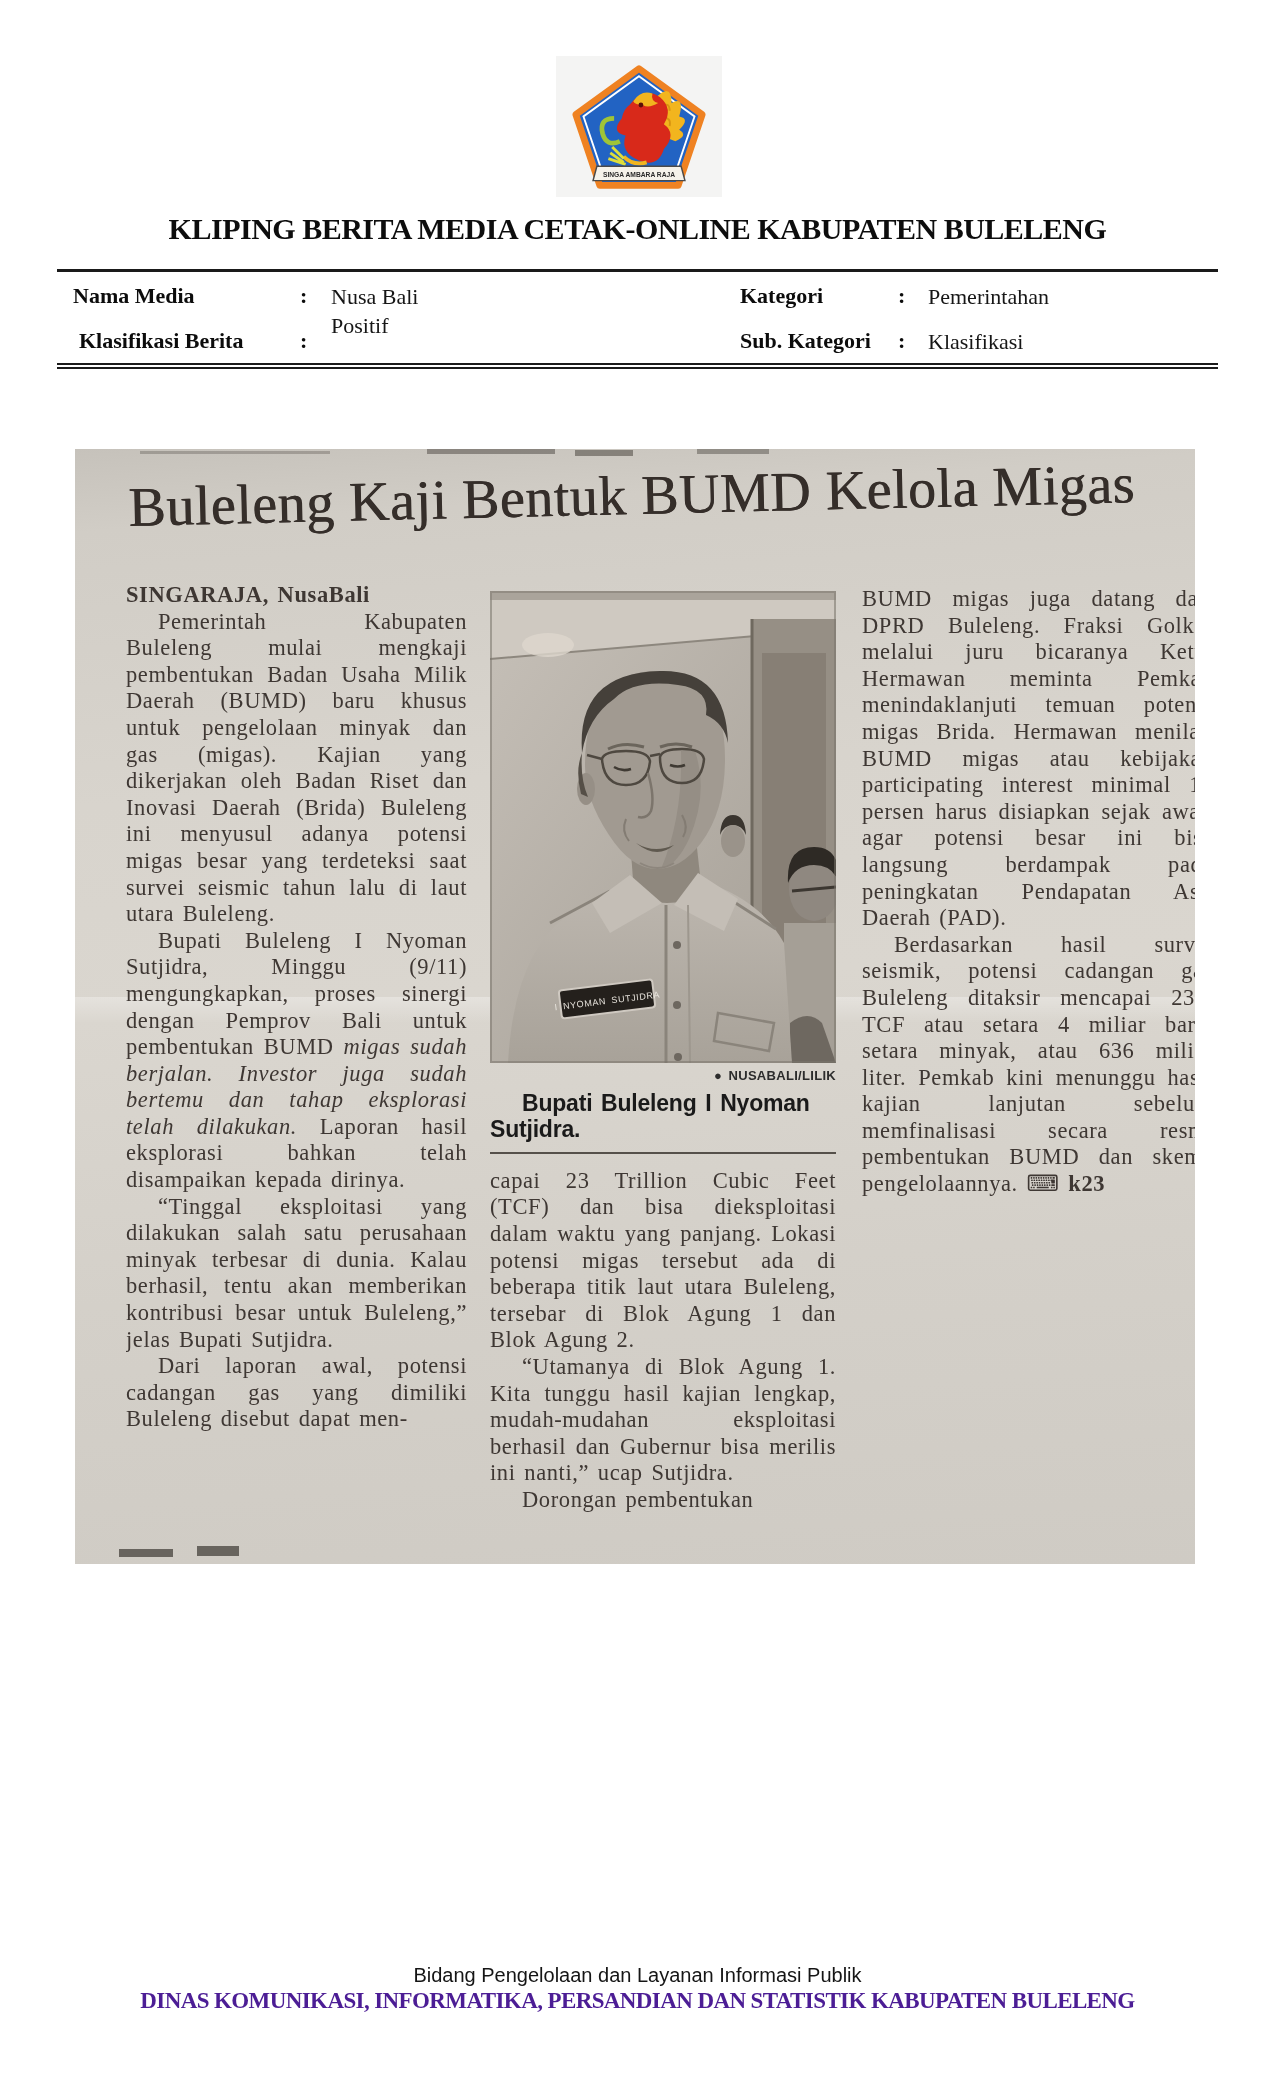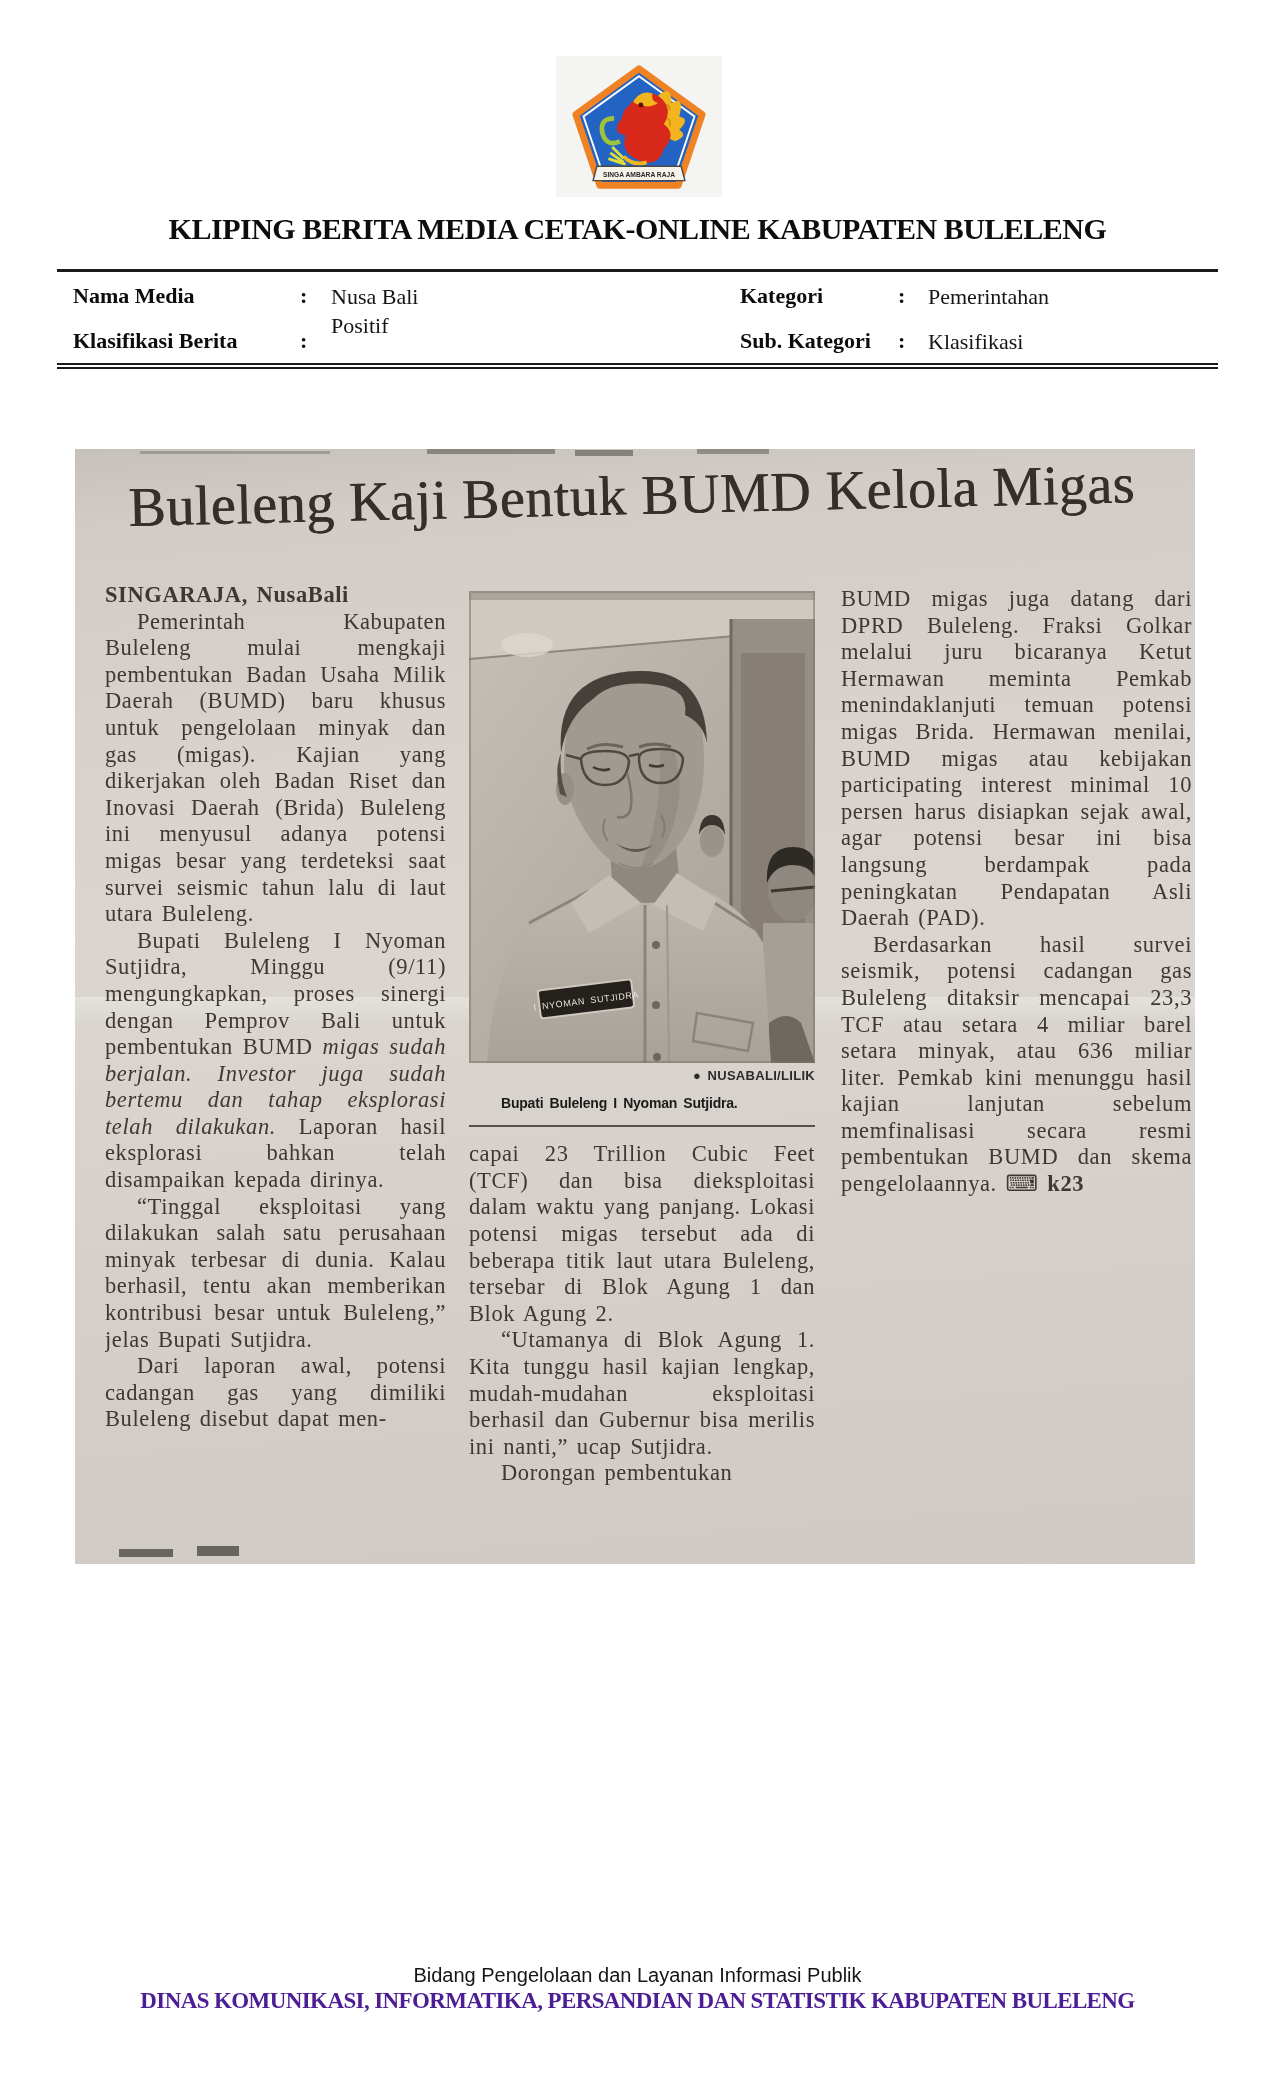--- a/index.html
+++ b/index.html
@@ -19,31 +19,31 @@
   .meta.lbl{font-weight:bold;color:#0c0c0c;}
   
   .clipping{position:absolute;left:75px;top:449px;width:1120px;height:1115px;overflow:hidden;
     background:linear-gradient(176deg,#c6c2bb 0%,#d1cdc6 7%,#d8d4cd 30%,#dad6cf 48%,#d4d0c9 72%,#cfcbc4 100%);}
   .fold{position:absolute;left:0;top:548px;width:100%;height:26px;
     background:linear-gradient(180deg,rgba(255,255,255,0.30),rgba(255,255,255,0));}
   .headline{position:absolute;left:54px;top:28px;width:1075px;white-space:nowrap;
     font-size:56px;line-height:1.1;color:#352e2a;letter-spacing:0.5px;
     text-shadow:0.6px 0 0 currentColor;transform:rotate(-1.35deg);transform-origin:left bottom;}
   .col{position:absolute;text-align:justify;font-size:22.5px;line-height:26.6px;
-    color:#3e3733;letter-spacing:0.6px;word-spacing:2.5px;}
+    color:#3e3733;letter-spacing:0.6px;word-spacing:2.5px;margin-left:21px;}
   .col p{margin:0;text-indent:32px;}
   .col p.noindent{text-indent:0;}
   .dateline{font-weight:bold;text-indent:0 !important;}
   .col1{left:30px;top:133px;width:341px;height:980px;overflow:hidden;}
   .col2{left:394px;top:142px;width:346px;height:972px;overflow:hidden;}
   .col3{left:766px;top:137px;width:351px;height:978px;overflow:hidden;}
   .photo{width:346px;height:472px;display:block;}
   .credit{font-family:"Liberation Sans",sans-serif;font-size:13px;font-weight:bold;
     text-align:right;color:#2c2c2c;margin-top:5px;letter-spacing:0.3px;text-indent:0;}
-  .caption{font-family:"Liberation Sans",sans-serif;font-size:14px;font-weight:bold;
+  .caption{font-family:"Liberation Sans",sans-serif;font-size:23px;font-weight:bold;
     color:#1a1a1a;margin-top:2px;letter-spacing:-0.2px;text-align:left;text-indent:0;}
   .caption-rule{border:none;border-top:2px solid #55504a;margin:9px 0 14px 0;}
   .k23{font-weight:bold;}
   .artifact{position:absolute;background:#56514b;}
   
   .footer-line1{position:absolute;left:0;top:1964px;width:100%;text-align:center;
     font-family:"Liberation Sans",sans-serif;font-size:20px;color:#151515;}
   .footer-line2{position:absolute;left:0;top:1988px;width:100%;text-align:center;
     font-size:23px;font-weight:bold;letter-spacing:-0.6px;color:#4c1d95;white-space:nowrap;}
 </style>
@@ -75,21 +75,21 @@
 <div class="rule-top"></div>
 
 <span class="meta lbl" style="left:73px;top:283px;">Nama Media</span>
 <span class="meta lbl" style="left:300px;top:283px;">:</span>
 <span class="meta" style="left:331px;top:284px;">Nusa Bali</span>
 
 <span class="meta lbl" style="left:740px;top:283px;">Kategori</span>
 <span class="meta lbl" style="left:898px;top:283px;">:</span>
 <span class="meta" style="left:928px;top:284px;">Pemerintahan</span>
 
-<span class="meta lbl" style="left:73px;top:328px;text-align:center;">Klasifikasi Berita</span>
+<span class="meta lbl" style="left:79px;top:328px;text-align:center;">Klasifikasi Berita</span>
 <span class="meta lbl" style="left:300px;top:328px;">:</span>
 <span class="meta" style="left:331px;top:313px;text-align:center;">Positif</span>
 
 <span class="meta lbl" style="left:740px;top:328px;">Sub. Kategori</span>
 <span class="meta lbl" style="left:898px;top:328px;">:</span>
 <span class="meta" style="left:928px;top:329px;">Klasifikasi</span>
 
 <div class="rule-bottom"></div>
 
 <div class="clipping">

